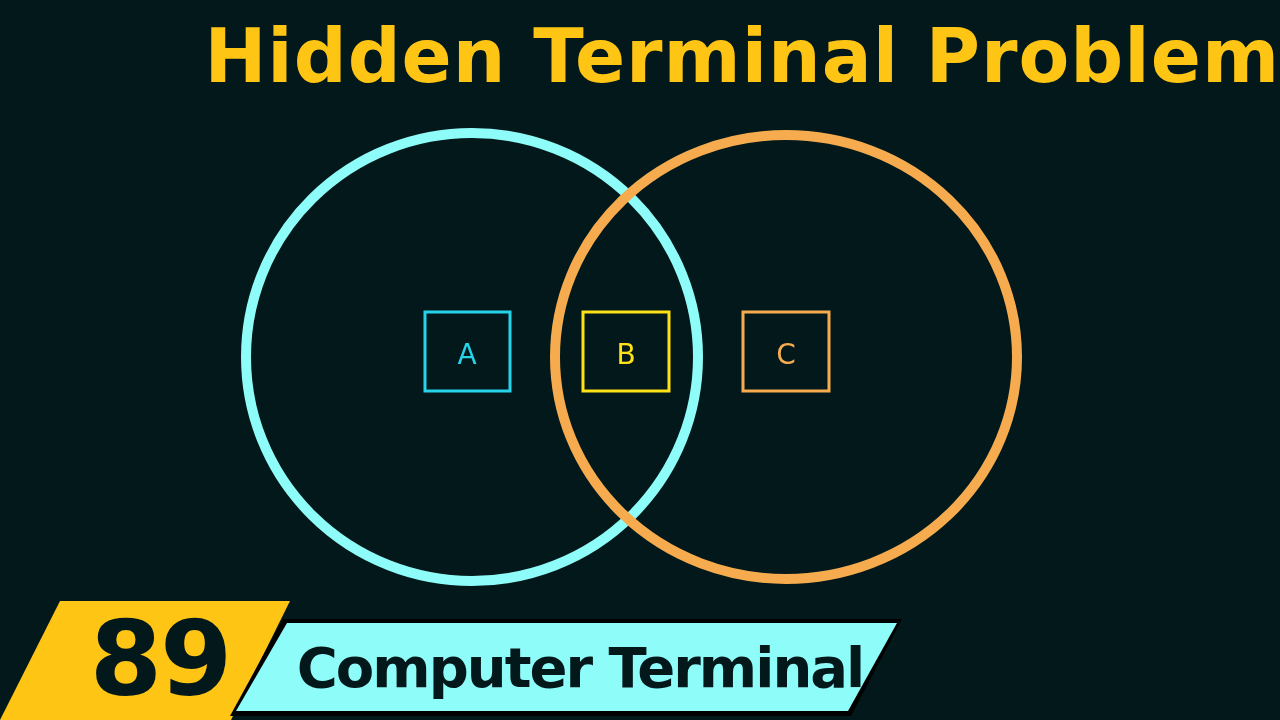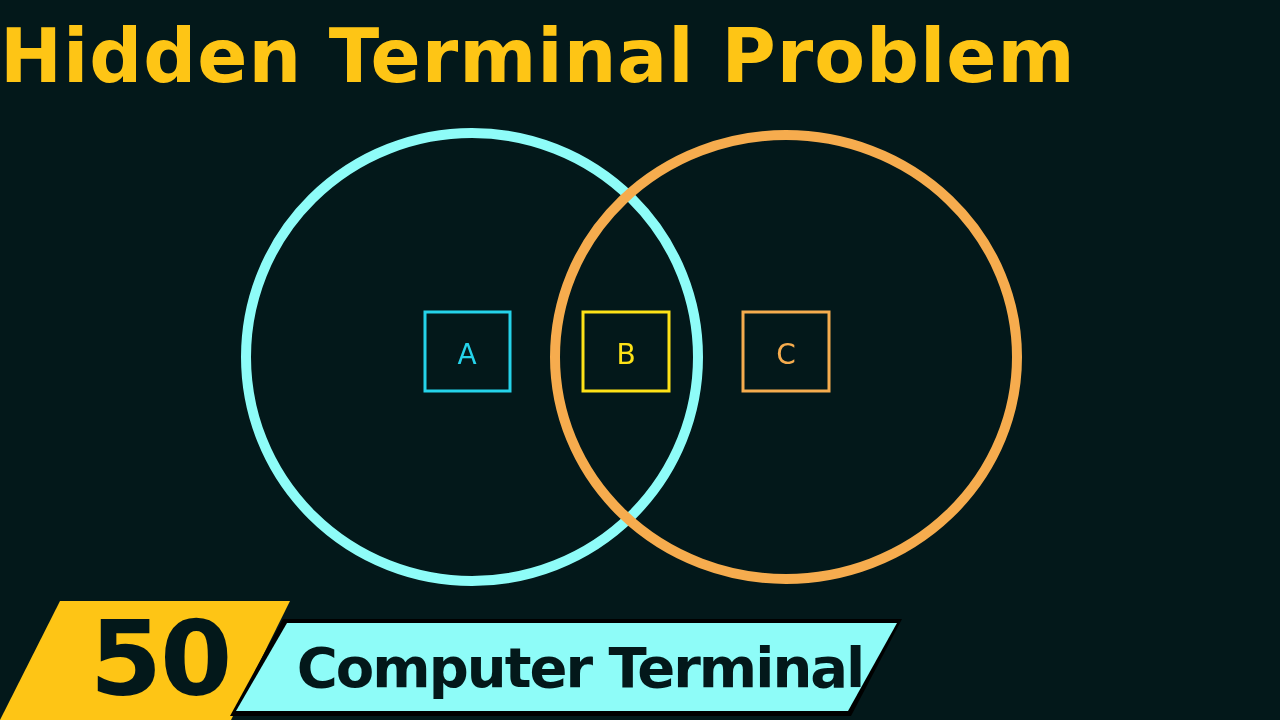--- a/index.html
+++ b/index.html
@@ -4,21 +4,21 @@
   <style>
     html, body { margin: 0; padding: 0; }
     body {
       width: 1280px; height: 720px; overflow: hidden;
       background: #03181a;
       position: relative;
       font-family: "DejaVu Sans", sans-serif;
     }
     .title {
       position: absolute; left: 0; top: 8px; width: 1280px;
-      text-align: left;
+      text-align: right;
       font-family: "DejaVu Sans", sans-serif;
       font-weight: bold;
       font-size: 74px;
       letter-spacing: 1px;
       color: #fec515;
       line-height: 96px;
     }
     svg.diagram { position: absolute; left: 0; top: 0; }
     .node-label {
       font-family: "DejaVu Sans", sans-serif;
@@ -60,14 +60,14 @@
   <g>
     <rect x="743" y="312" width="86" height="79" fill="none" stroke="#f6ac4e" stroke-width="3"></rect>
     <text class="node-label" x="786" y="364" text-anchor="middle" fill="#f6ac4e">C</text>
   </g>
 
   <polygon points="60,601 290,601 231,720 0,720" fill="#fec515"></polygon>
   <polygon points="283,619 902,619 851,716 230,716" fill="#000000"></polygon>
   <polygon points="287,623 897,623 848,711 236,711" fill="#8efcf8"></polygon>
 </svg>
 
-<div class="episode-number">50</div>
+<div class="episode-number">89</div>
 <div class="series-title">Computer Terminal</div>
 
 </body></html>

